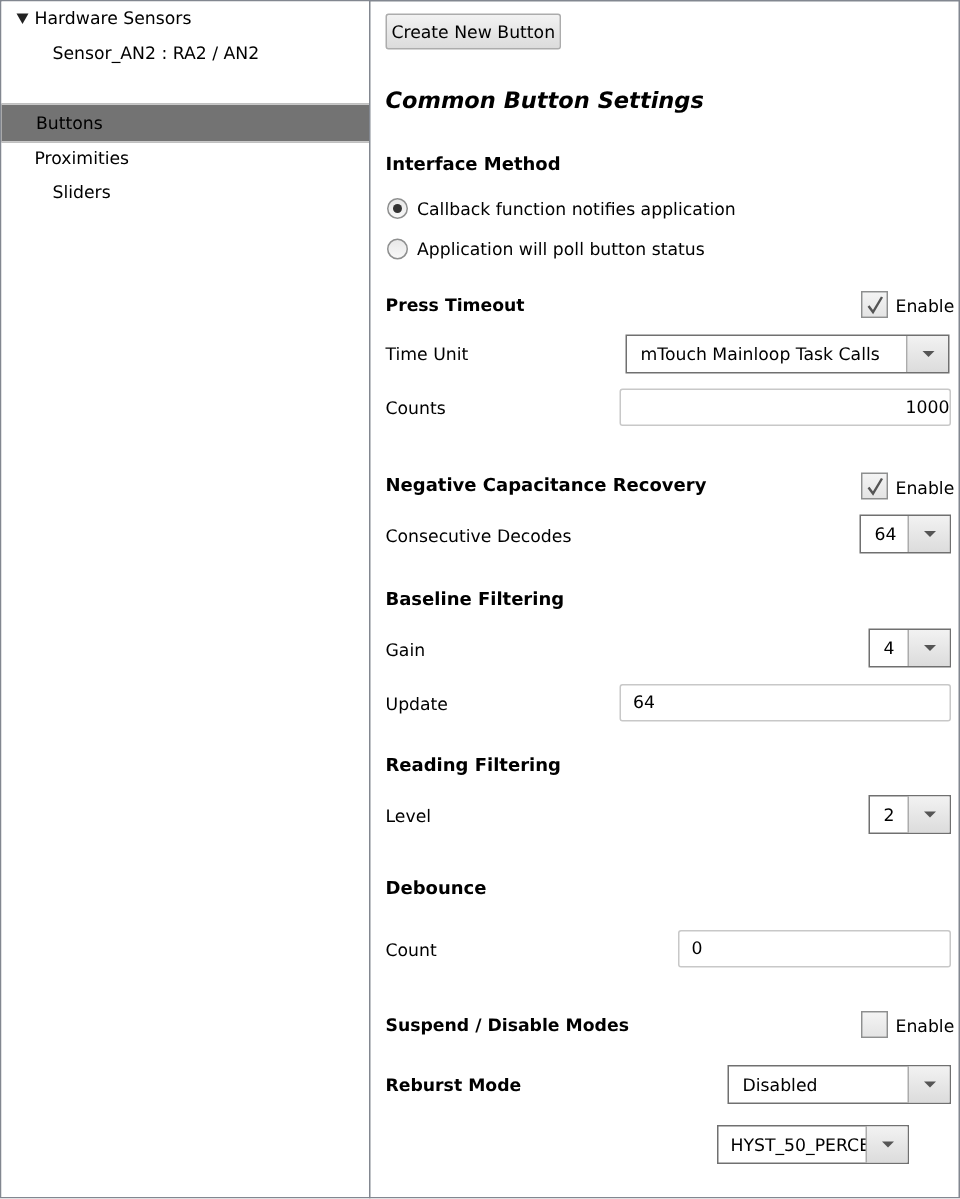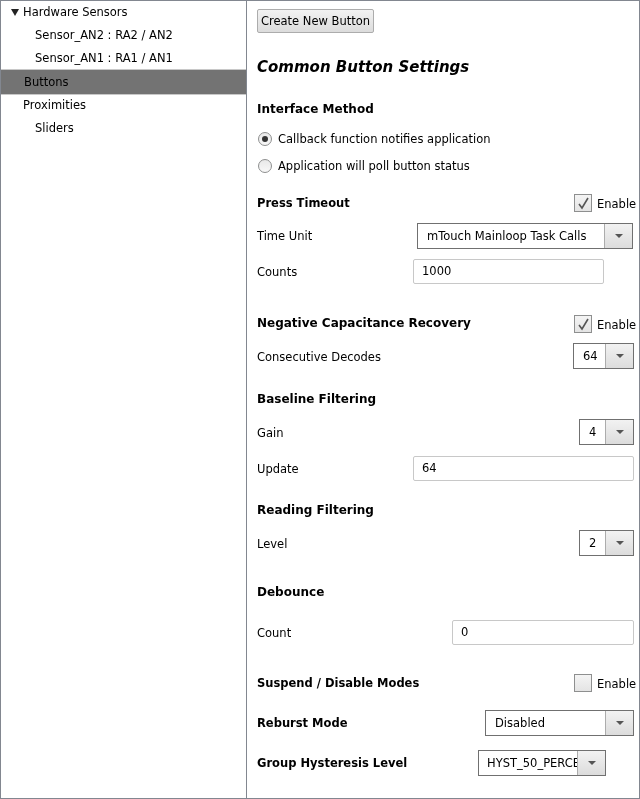--- a/index.html
+++ b/index.html
@@ -31,23 +31,20 @@
 
 <div class="frame"></div>
 
 <div class="left">
   <div class="tree-item" style="top:0px;padding-left:20px;">
     <span class="expander"></span>
     <span style="position:absolute;left:22px;">Hardware Sensors</span>
   </div>
   <div class="tree-item" style="top:23px;">
     <span style="position:absolute;left:34px;">Sensor_AN2 : RA2 / AN2</span>
-  </div>
-  <div class="tree-item" style="top:46px;">
-    <span style="position:absolute;left:34px;">Sensor_AN1 : RA1 / AN1</span>
   </div>
   <div class="tree-item selected" style="top:68px;height:26px;line-height:24px;">
     <span style="position:absolute;left:23px;">Buttons</span>
   </div>
   <div class="tree-item" style="top:93px;">
     <span style="position:absolute;left:22px;">Proximities</span>
   </div>
   <div class="tree-item" style="top:116px;margin-left:12px;">
     <span style="position:absolute;left:22px;">Sliders</span>
   </div>
@@ -82,21 +79,21 @@
 
   <div class="lbl" style="left:10px;top:228px;">Time Unit</div>
   <div class="combo" style="left:170px;top:222px;width:216px;">
     <span class="val">mTouch Mainloop Task Calls</span>
     <span class="arrow">
         <i></i>
       </span>
   </div>
 
   <div class="lbl" style="left:10px;top:264px;">Counts</div>
-  <div class="input" style="left:166px;top:258px;width:191px;">1000</div>
+  <div class="input" style="left:166px;top:258px;width:221px;text-align:right;">1000</div>
 
   <div class="h2" style="left:10px;top:315px;">Negative Capacitance Recovery</div>
   <div class="chk" style="left:327px;top:314px;">
     <svg width="13" height="13" viewBox="0 0 13 13">
         <path d="M2 7 L5 11 L11 1" stroke="#555" stroke-width="1.6" fill="none"></path>
       </svg>
   </div>
   <div class="lbl" style="left:350px;top:317px;">Enable</div>
 
   <div class="lbl" style="left:10px;top:349px;">Consecutive Decodes</div>
@@ -136,20 +133,19 @@
   <div class="lbl" style="left:350px;top:676px;">Enable</div>
 
   <div class="h2" style="left:10px;top:715px;font-size:11.5px;">Reburst Mode</div>
   <div class="combo" style="left:238px;top:709px;width:149px;">
     <span class="val">Disabled</span>
     <span class="arrow">
         <i></i>
       </span>
   </div>
 
-  <div class="h2" style="left:10px;top:755px;font-size:11.5px;">Group Hysteresis Level</div>
   <div class="combo" style="left:231px;top:749px;width:128px;">
     <span class="val" style="padding-left:8px;">HYST_50_PERCENT</span>
     <span class="arrow">
         <i></i>
       </span>
   </div>
 </div>
 
 </body></html>

